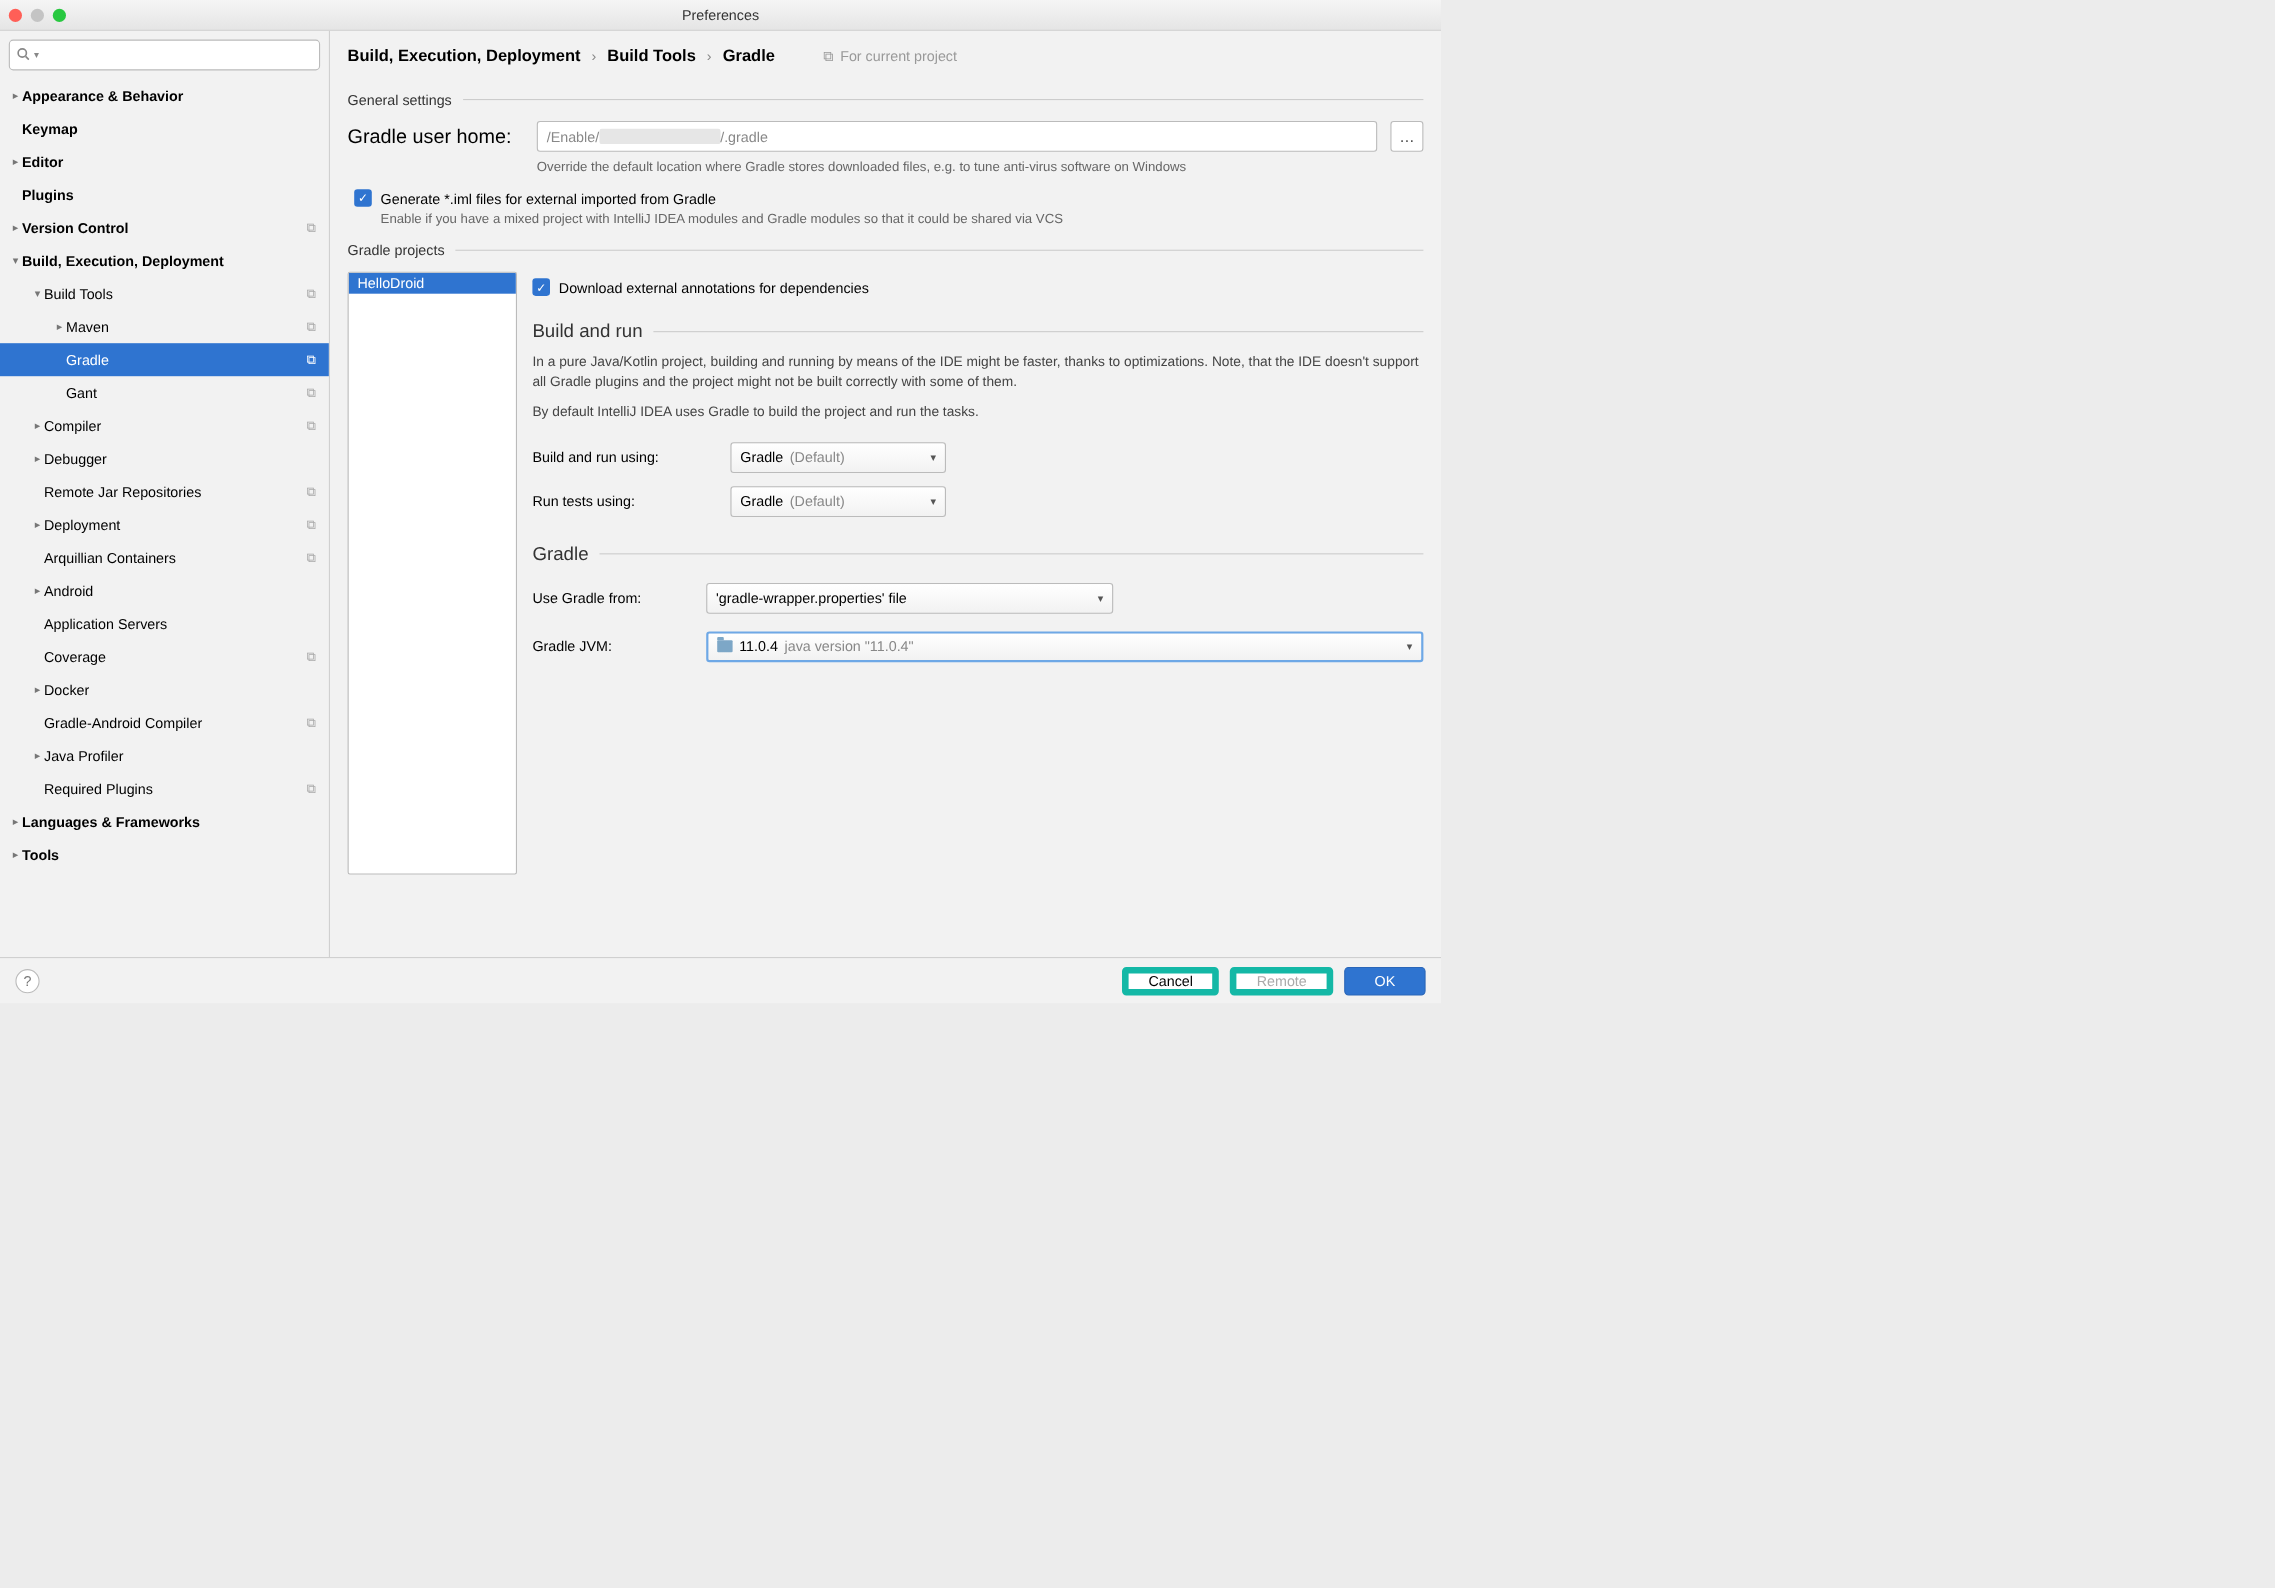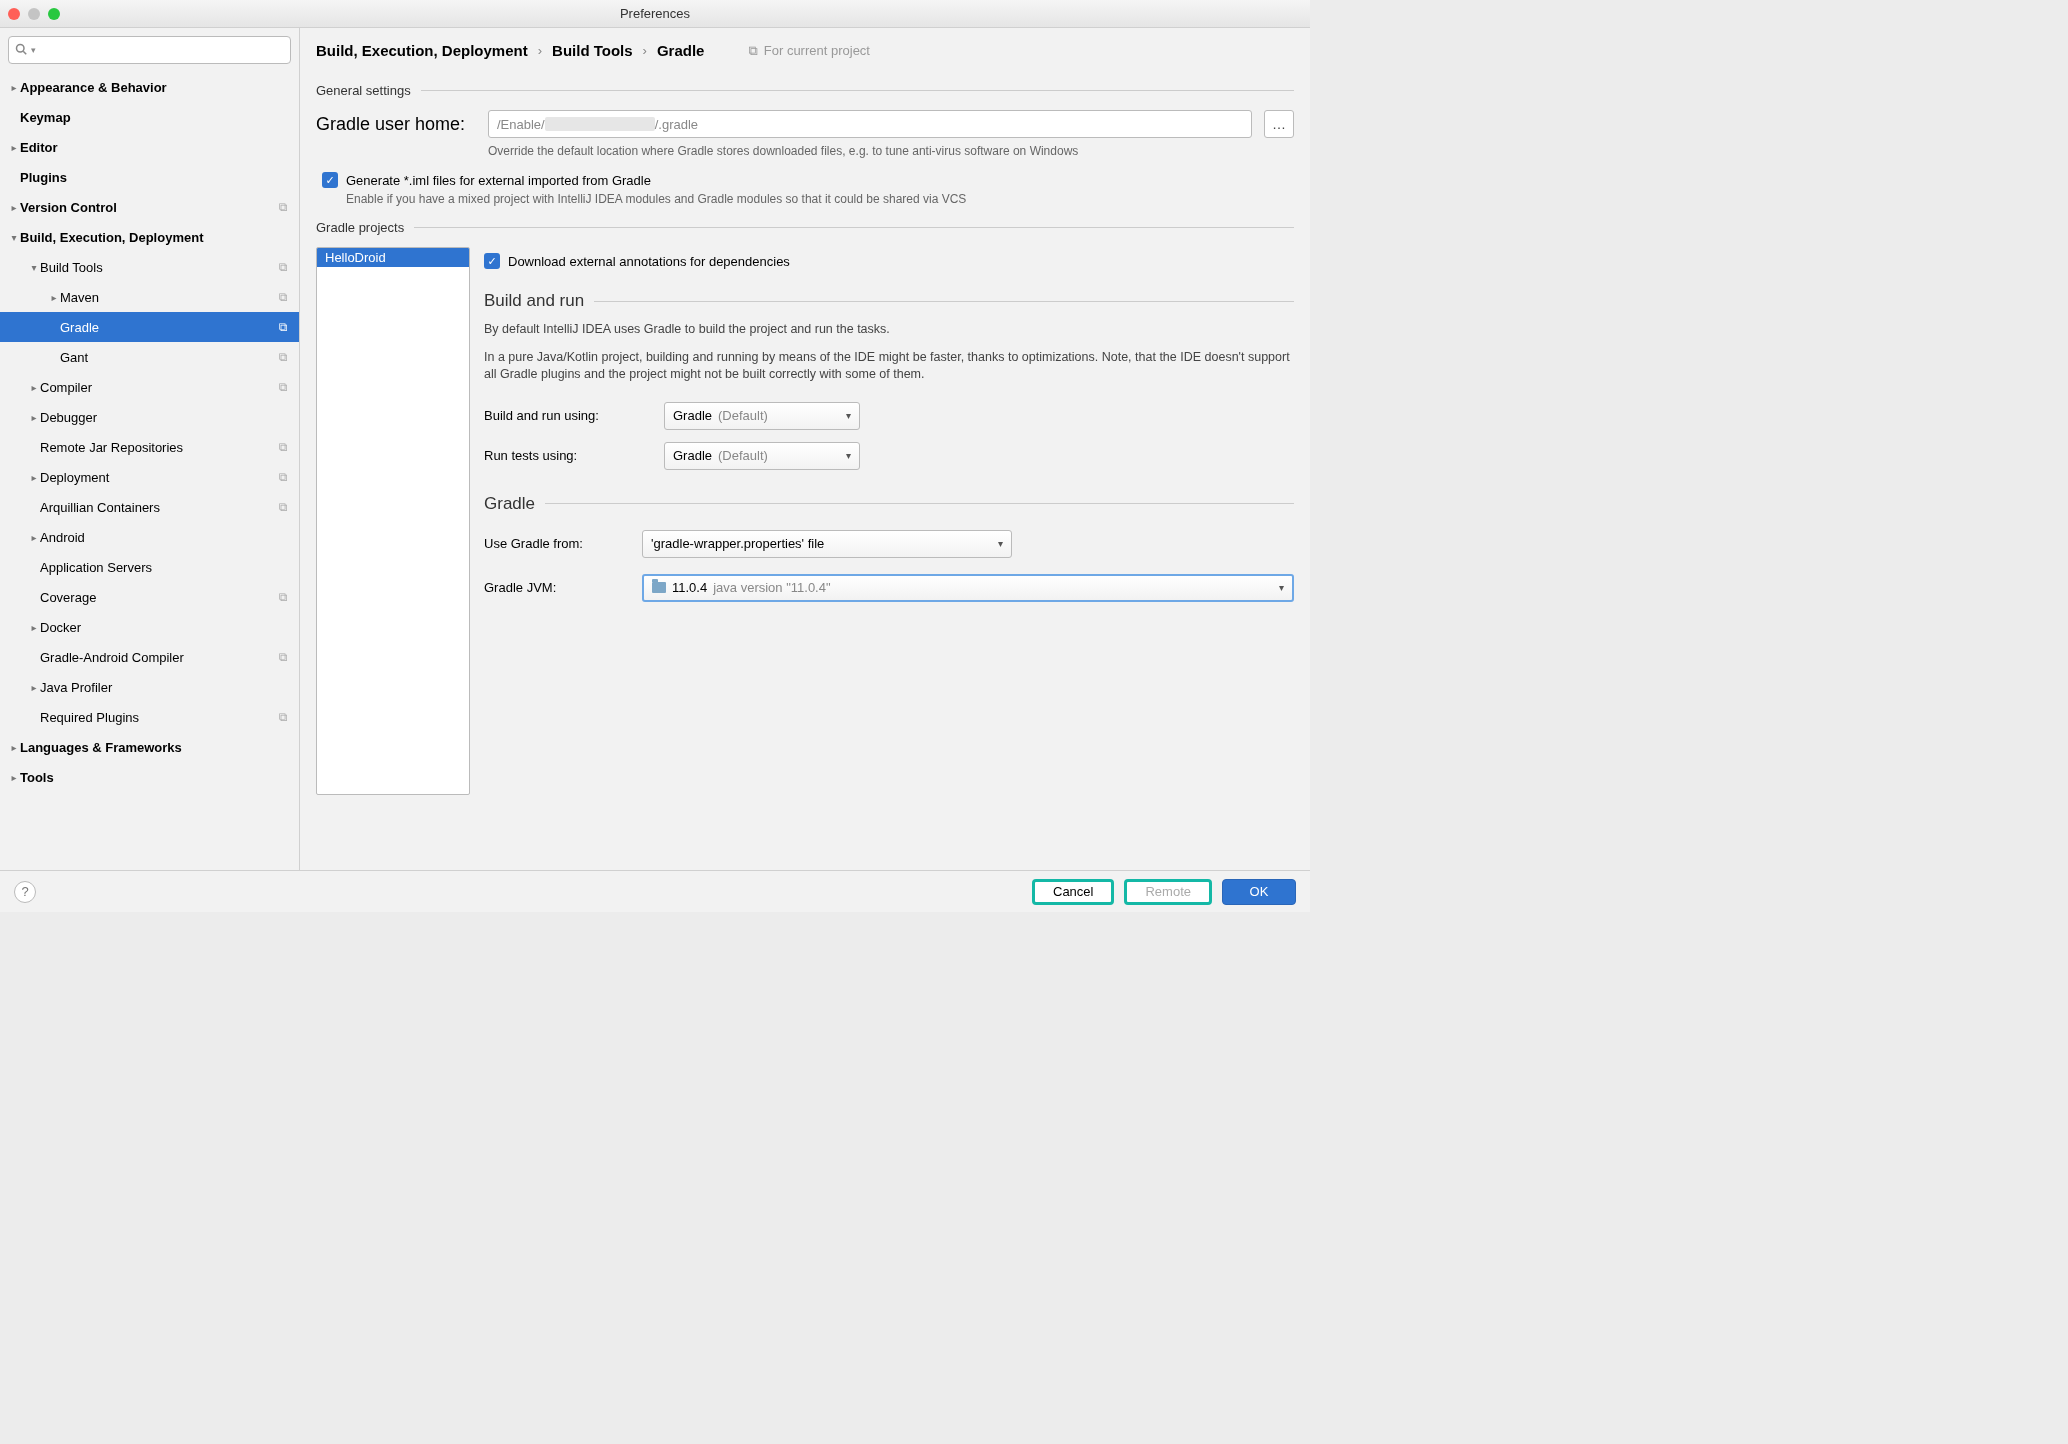--- a/index.html
+++ b/index.html
@@ -270,21 +270,21 @@
     display: flex; align-items: center; justify-content: center;
     color: #777; font-size: 13px;
     cursor: pointer;
     background: #fff;
   }
   .footer-spacer { flex: 1; }
   .btn {
     height: 26px;
     padding: 0 18px;
     border-radius: 4px;
-    border: 3px solid #14b8a6;
+    border: 6px solid #14b8a6;
     background: #fff;
     font-size: 13px;
     display: flex; align-items: center; justify-content: center;
     cursor: pointer;
     min-width: 74px;
   }
   .btn.disabled { color: #aaa; cursor: default; }
   .btn.primary {
     background: #2f74d0;
     color: #fff;
@@ -478,22 +478,22 @@
         <div class="project-detail">
           <div class="checkbox-row">
             <div class="checkbox">✓</div>
             <span class="checkbox-label">Download external annotations for dependencies</span>
           </div>
 
           <div class="detail-section-header">
             <span class="title">Build and run</span>
             <span class="line"></span>
           </div>
+          <div class="detail-text">In a pure Java/Kotlin project, building and running by means of the IDE might be faster, thanks to optimizations. Note, that the IDE doesn't support all Gradle plugins and the project might not be built correctly with some of them.</div>
           <div class="detail-text">By default IntelliJ IDEA uses Gradle to build the project and run the tasks.</div>
-          <div class="detail-text">In a pure Java/Kotlin project, building and running by means of the IDE might be faster, thanks to optimizations. Note, that the IDE doesn't support all Gradle plugins and the project might not be built correctly with some of them.</div>
 
           <div class="form-row" style="margin-top:8px;">
             <span style="width:168px;">Build and run using:</span>
             <div class="select-box" style="width:196px;">
               <span>Gradle</span>
               <span class="default-suffix">(Default)</span>
               <span class="caret">▾</span>
             </div>
           </div>
           <div class="form-row" style="margin-top:6px;">

